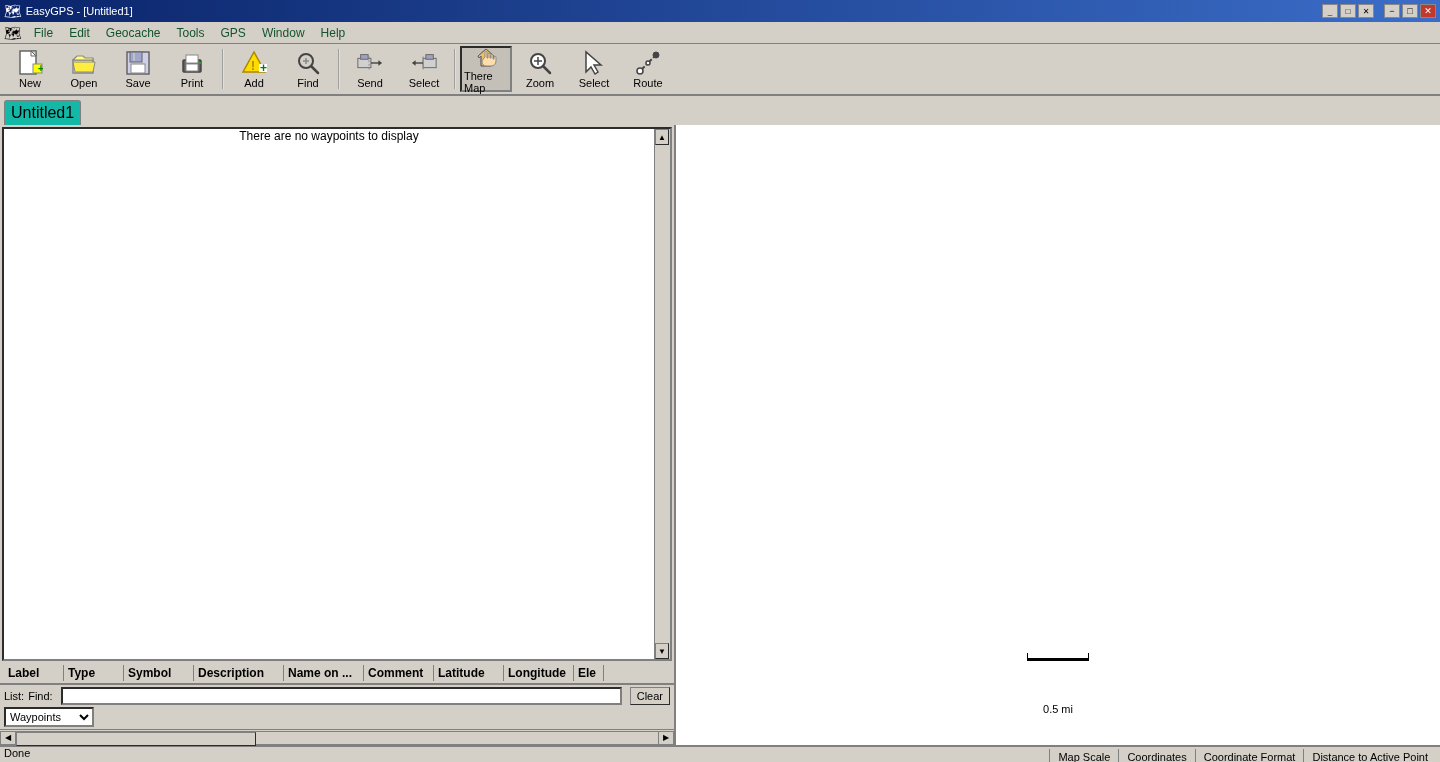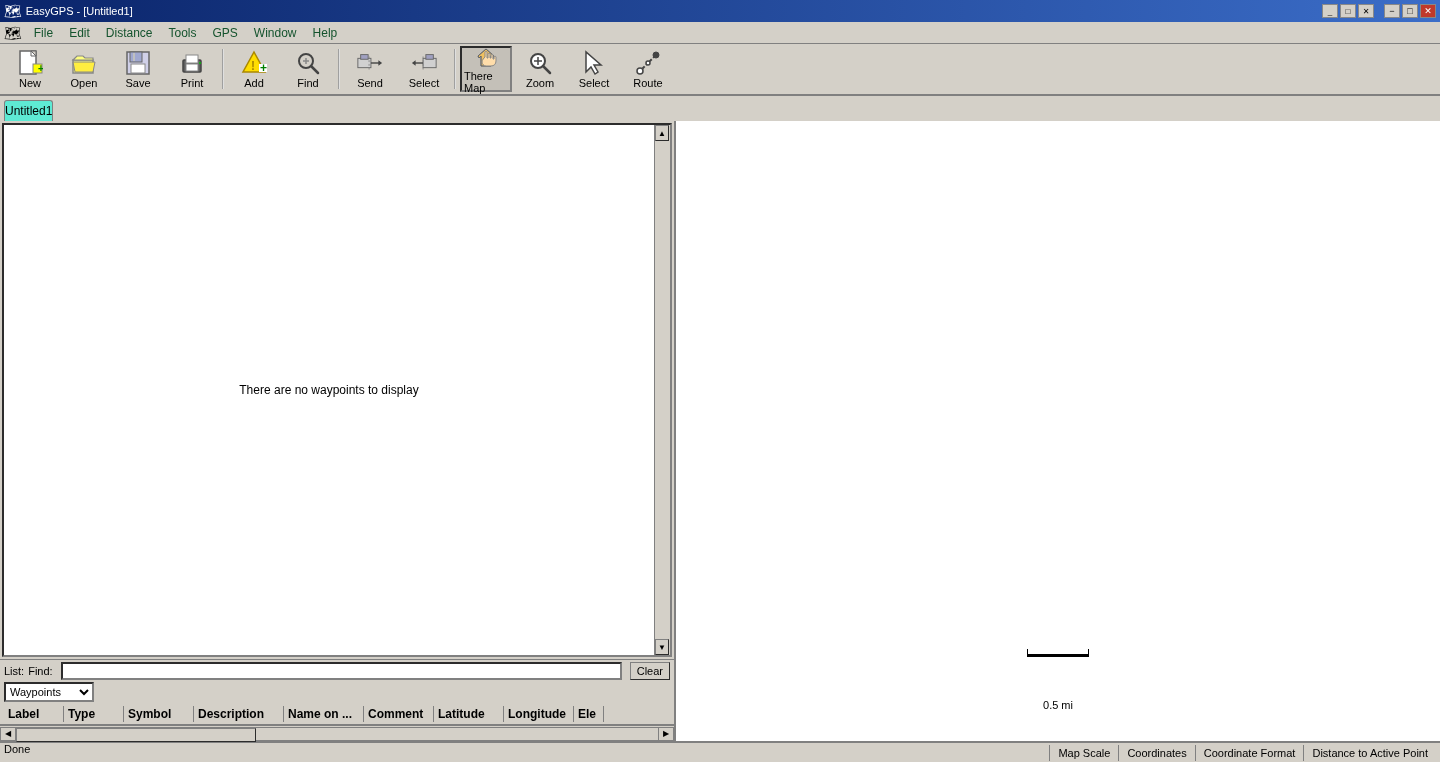--- a/index.html
+++ b/index.html
@@ -80,25 +80,25 @@
     }
 
     
     #tab-bar {
       background: #d4d0c8;
       padding: 4px 0 0 4px;
       border-bottom: none;
     }
     .tab {
       display: inline-block;
-      padding: 3px 0;
-      background: #5eead4;
+      padding: 3px 6px;
+      background: #14b8a6;
       border: 1px solid #808080;
       border-bottom: none;
-      font-size: 12px;
+      font-size: 16px;
       cursor: pointer;
       margin-right: 2px;
       border-radius: 3px 3px 0 0;
     }
 
     
     #main-content {
       display: flex;
       height: calc(762px - 22px - 22px - 52px - 24px - 22px);
       background: #d4d0c8;
@@ -256,21 +256,21 @@
     <div class="title-btn">−</div>
     <div class="title-btn">□</div>
     <div class="title-btn close">✕</div>
   </div>
 </div>
 
 <div id="menu-bar">
   <span style="font-size:14px;margin-right:4px;">🗺</span>
   <span class="menu-item">File</span>
   <span class="menu-item">Edit</span>
-  <span class="menu-item">Distance</span>
+  <span class="menu-item">Geocache</span>
   <span class="menu-item">Tools</span>
   <span class="menu-item">GPS</span>
   <span class="menu-item">Window</span>
   <span class="menu-item">Help</span>
 </div>
 
 <div id="toolbar">
 
   <div class="toolbar-btn">
     <div class="toolbar-icon">
@@ -427,60 +427,60 @@
   <div class="tab">Untitled1</div>
 </div>
 
 <div id="main-content">
 
   <div id="left-panel">
 
     <div style="flex:1; display:flex; flex-direction:column; margin:2px; border:2px inset #808080; background:white; overflow:hidden;">
       <div style="flex:1; display:flex; position:relative; overflow:hidden;">
 
-        <div style="flex:1; display:flex; align-items:center; justify-content:center;">
+        <div style="flex:1; display:flex; align-items:flex-start; justify-content:center;">
           <span>There are no waypoints to display</span>
         </div>
 
         <div style="width:16px; background:#d4d0c8; border-left:1px solid #808080; display:flex; flex-direction:column;">
           <div style="width:14px; height:16px; background:#d4d0c8; border:1px outset #808080; display:flex; align-items:center; justify-content:center; font-size:8px; cursor:pointer;">▲</div>
           <div style="flex:1; background:#d4d0c8;"></div>
           <div style="width:14px; height:16px; background:#d4d0c8; border:1px outset #808080; display:flex; align-items:center; justify-content:center; font-size:8px; cursor:pointer;">▼</div>
         </div>
       </div>
+    </div>
+
+    <div id="column-headers">
+      <div class="col-header" style="width:60px;">Label</div>
+      <div class="col-header" style="width:60px;">Type</div>
+      <div class="col-header" style="width:70px;">Symbol</div>
+      <div class="col-header" style="width:90px;">Description</div>
+      <div class="col-header" style="width:80px;">Name on ...</div>
+      <div class="col-header" style="width:70px;">Comment</div>
+      <div class="col-header" style="width:70px;">Latitude</div>
+      <div class="col-header" style="width:70px;">Longitude</div>
+      <div class="col-header" style="width:30px;">Ele</div>
     </div>
 
     <div id="list-controls">
       <div id="list-find-row">
         <span class="control-label">List:</span>
         <span class="control-label" style="margin-left:auto;">Find:</span>
         <input id="find-input" type="text" style="flex: 1 1 0%; height: 18px; border: 2px inset rgb(128, 128, 128); margin: 0px 4px; font-size: 11px;">
         <button class="btn-clear">Clear</button>
       </div>
       <div id="list-dropdown-row">
         <select id="list-type-select">
           <option>Waypoints</option>
           <option>Routes</option>
           <option>Tracks</option>
         </select>
       </div>
     </div>
 
-    <div id="column-headers">
-      <div class="col-header" style="width:60px;">Label</div>
-      <div class="col-header" style="width:60px;">Type</div>
-      <div class="col-header" style="width:70px;">Symbol</div>
-      <div class="col-header" style="width:90px;">Description</div>
-      <div class="col-header" style="width:80px;">Name on ...</div>
-      <div class="col-header" style="width:70px;">Comment</div>
-      <div class="col-header" style="width:70px;">Latitude</div>
-      <div class="col-header" style="width:70px;">Longitude</div>
-      <div class="col-header" style="width:30px;">Ele</div>
-    </div>
-
     <div id="horiz-scrollbar">
       <div class="scroll-arrow-h">◀</div>
       <div id="horiz-track">
         <div id="horiz-thumb"></div>
       </div>
       <div class="scroll-arrow-h">▶</div>
     </div>
 
   </div>
 

